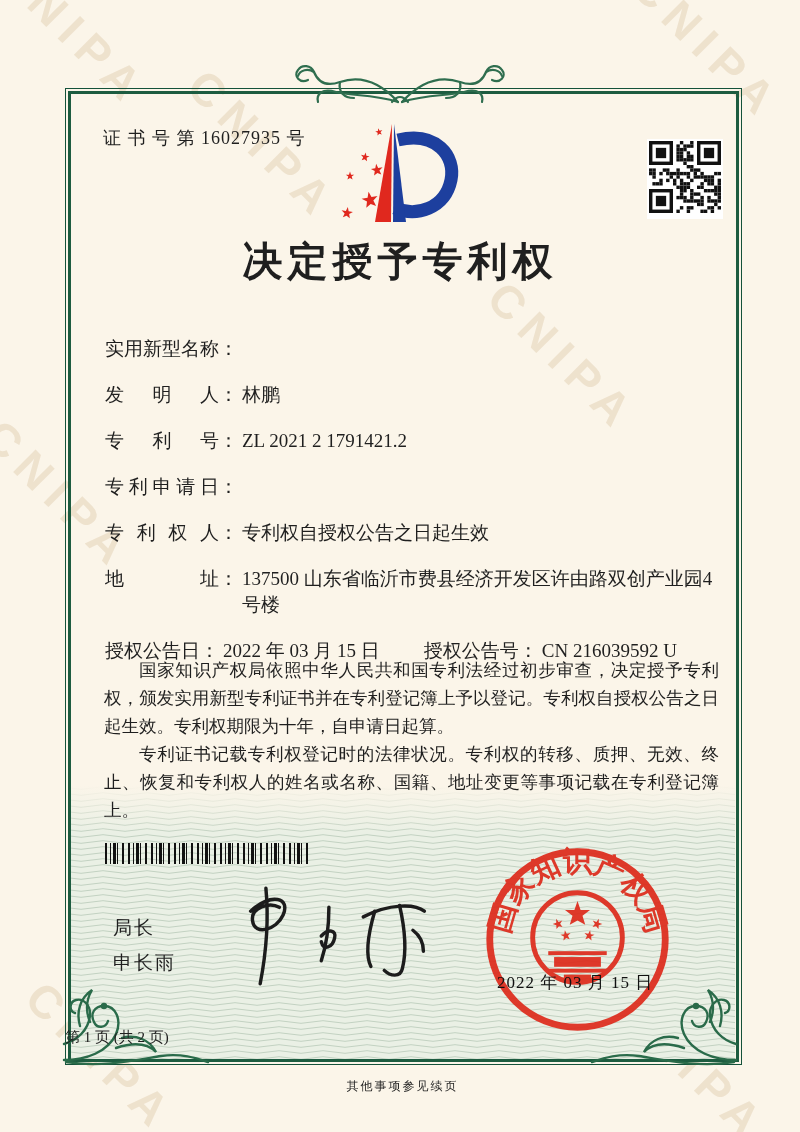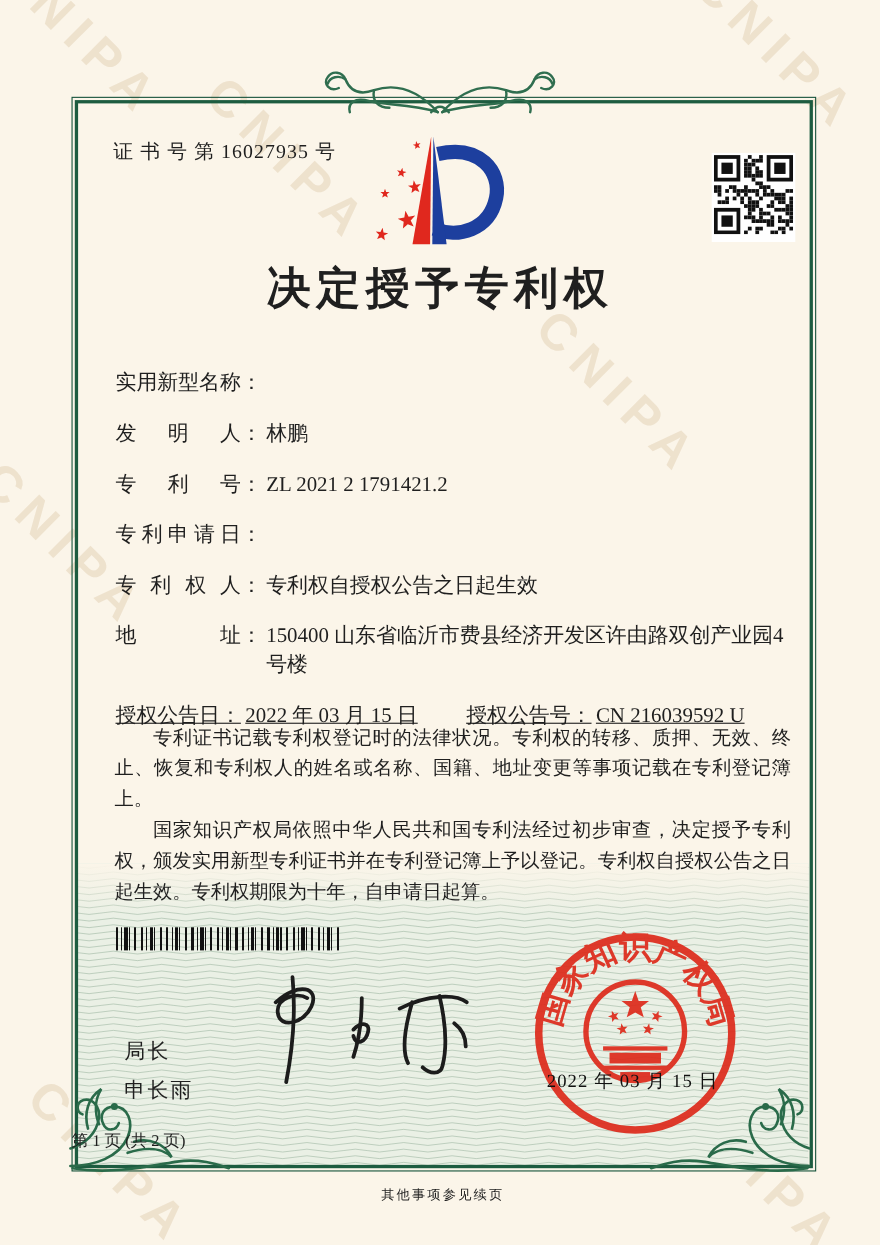--- a/index.html
+++ b/index.html
@@ -53,21 +53,21 @@
     font-size:19px;
   }
   .frow{display:flex;line-height:26px;margin-bottom:20px;}
   .flabel{
     display:inline-block;width:114px;flex:0 0 114px;
     text-align:justify;text-align-last:justify;
   }
   .colon{flex:0 0 auto;}
   .fvalue{flex:1 1 auto;margin-left:4px;}
   .grant-row{display:flex;line-height:26px;}
-  .grant-group{display:flex;text-decoration:underline;}
+  .grant-group{display:flex;}
   .grant-group.second{margin-left:44px;justify-content:center;}
   .glabel{flex:0 0 auto;}
   .gvalue{margin-left:4px;}
   
   .bodytext{
     position:absolute;left:104px;top:656px;width:615px;z-index:10;
     font-size:17.5px;line-height:28px;text-align:justify;
   }
   .bodytext p{margin:0;text-indent:2em;}
   
@@ -75,21 +75,21 @@
     position:absolute;left:105px;top:843px;width:205px;height:21px;z-index:10;
     background:repeating-linear-gradient(90deg,
       #111 0 2px,transparent 2px 5px,
       #111 5px 6px,transparent 6px 8px,
       #111 8px 11px,transparent 11px 12px,
       #111 12px 13px,transparent 13px 17px,
       #111 17px 19px,transparent 19px 23px);
   }
   .officer{
     position:absolute;left:113px;top:910px;z-index:10;
-    font-size:19px;line-height:35px;letter-spacing:2px;margin-top:29px;
+    font-size:19px;line-height:35px;letter-spacing:2px;
   }
   .signature{position:absolute;left:222px;top:878px;z-index:11;}
   .seal{position:absolute;left:480px;top:842px;z-index:12;}
   .seal-date{
     position:absolute;left:497px;top:971px;z-index:13;
     font-size:17px;letter-spacing:1px;color:#111;
   }
   .page-info{
     position:absolute;left:65px;top:1028px;width:675px;z-index:10;
     font-size:15px;
@@ -392,37 +392,37 @@
       <span class="colon">：</span>
   </div>
   <div class="frow">
     <span class="flabel">专利权人</span>
       <span class="colon">：</span>
     <span class="fvalue">专利权自授权公告之日起生效</span>
   </div>
   <div class="frow">
     <span class="flabel">地址</span>
       <span class="colon">：</span>
-    <span class="fvalue">150400 山东省临沂市费县经济开发区许由路双创产业园4号楼</span>
+    <span class="fvalue">137500 山东省临沂市费县经济开发区许由路双创产业园4号楼</span>
   </div>
   <div class="grant-row">
     <span class="grant-group">
       <span class="glabel">授权公告日：</span>
       <span class="gvalue">2022 年 03 月 15 日</span>
     </span>
     <span class="grant-group second">
       <span class="glabel">授权公告号：</span>
       <span class="gvalue">CN 216039592 U</span>
     </span>
   </div>
 </div>
 
 <div class="bodytext">
+  <p>国家知识产权局依照中华人民共和国专利法经过初步审查，决定授予专利权，颁发实用新型专利证书并在专利登记簿上予以登记。专利权自授权公告之日起生效。专利权期限为十年，自申请日起算。</p>
   <p>专利证书记载专利权登记时的法律状况。专利权的转移、质押、无效、终止、恢复和专利权人的姓名或名称、国籍、地址变更等事项记载在专利登记簿上。</p>
-  <p>国家知识产权局依照中华人民共和国专利法经过初步审查，决定授予专利权，颁发实用新型专利证书并在专利登记簿上予以登记。专利权自授权公告之日起生效。专利权期限为十年，自申请日起算。</p>
 </div>
 
 <div class="barcode"></div>
 
 <div class="officer">
   <div>局长</div>
   <div>申长雨</div>
 </div>
 
 <svg class="signature" width="210" height="115" viewBox="0 0 220 115">

